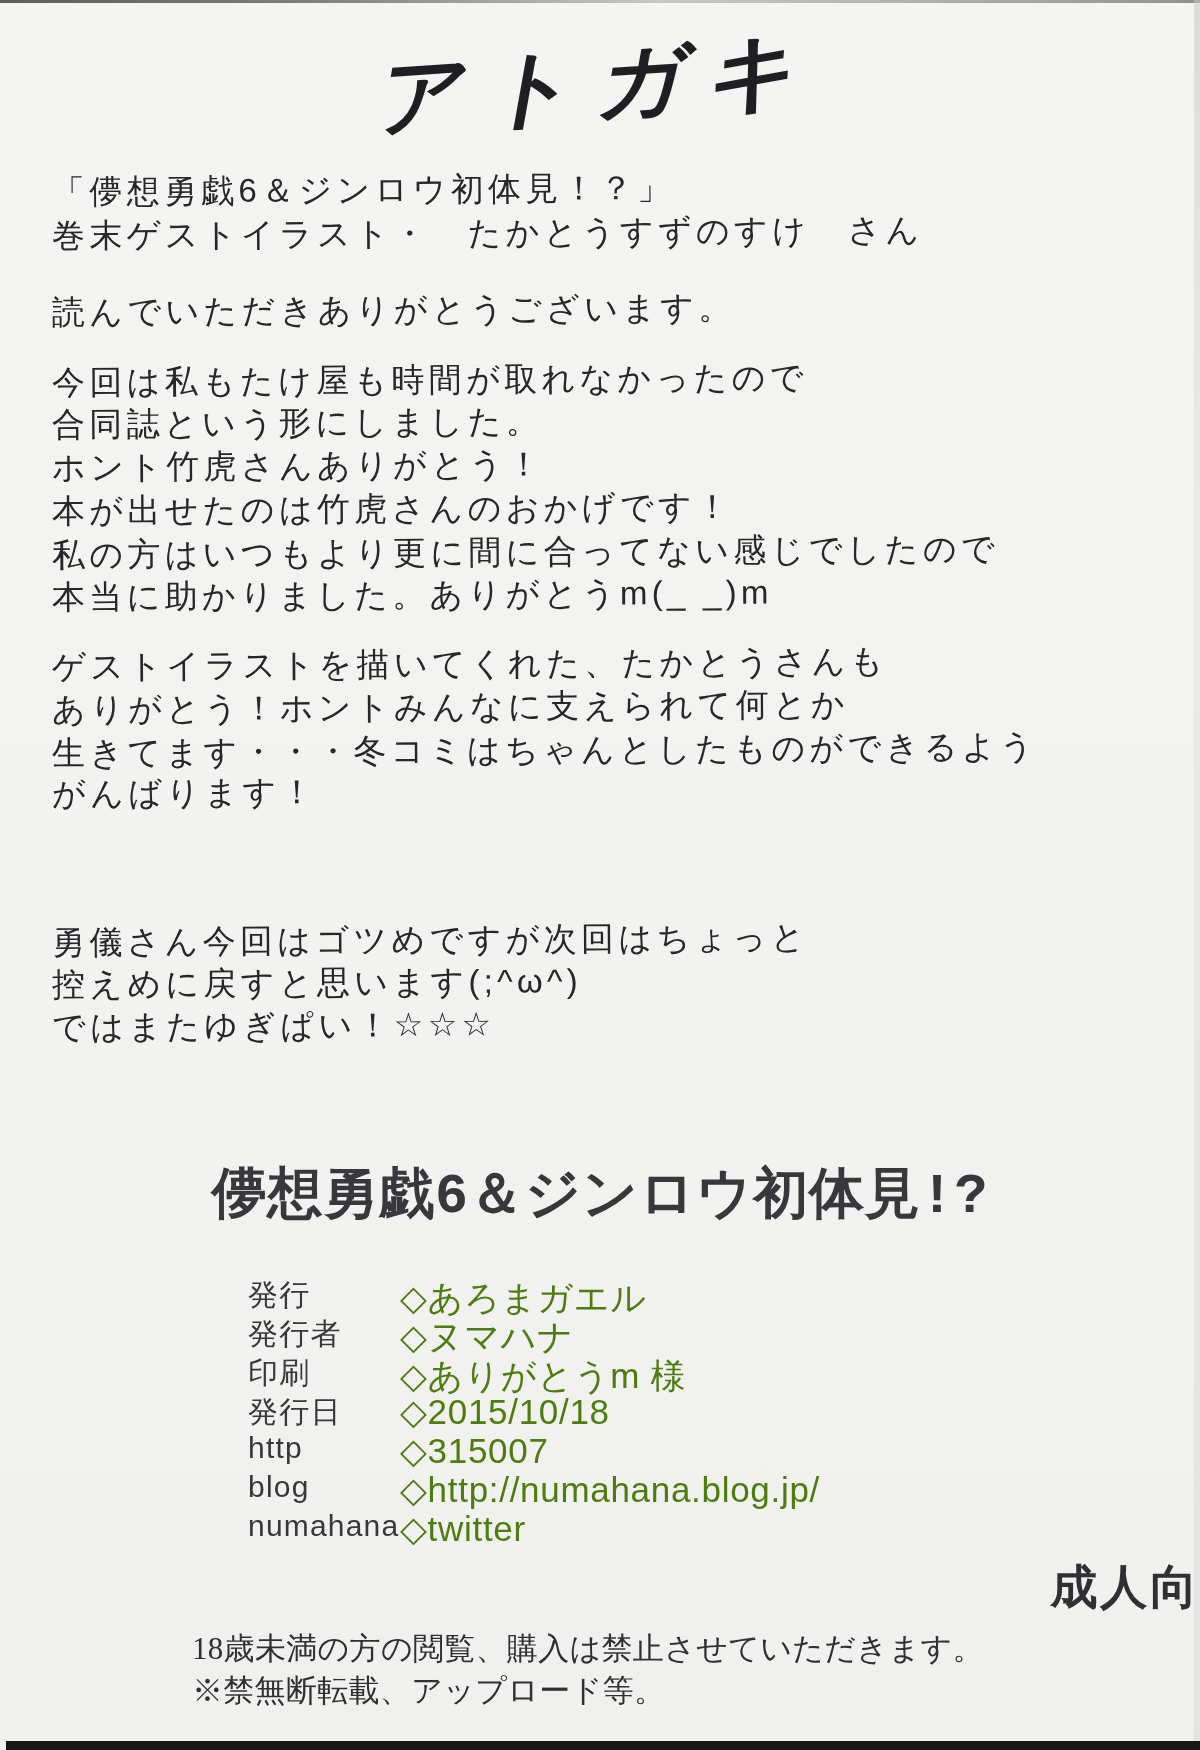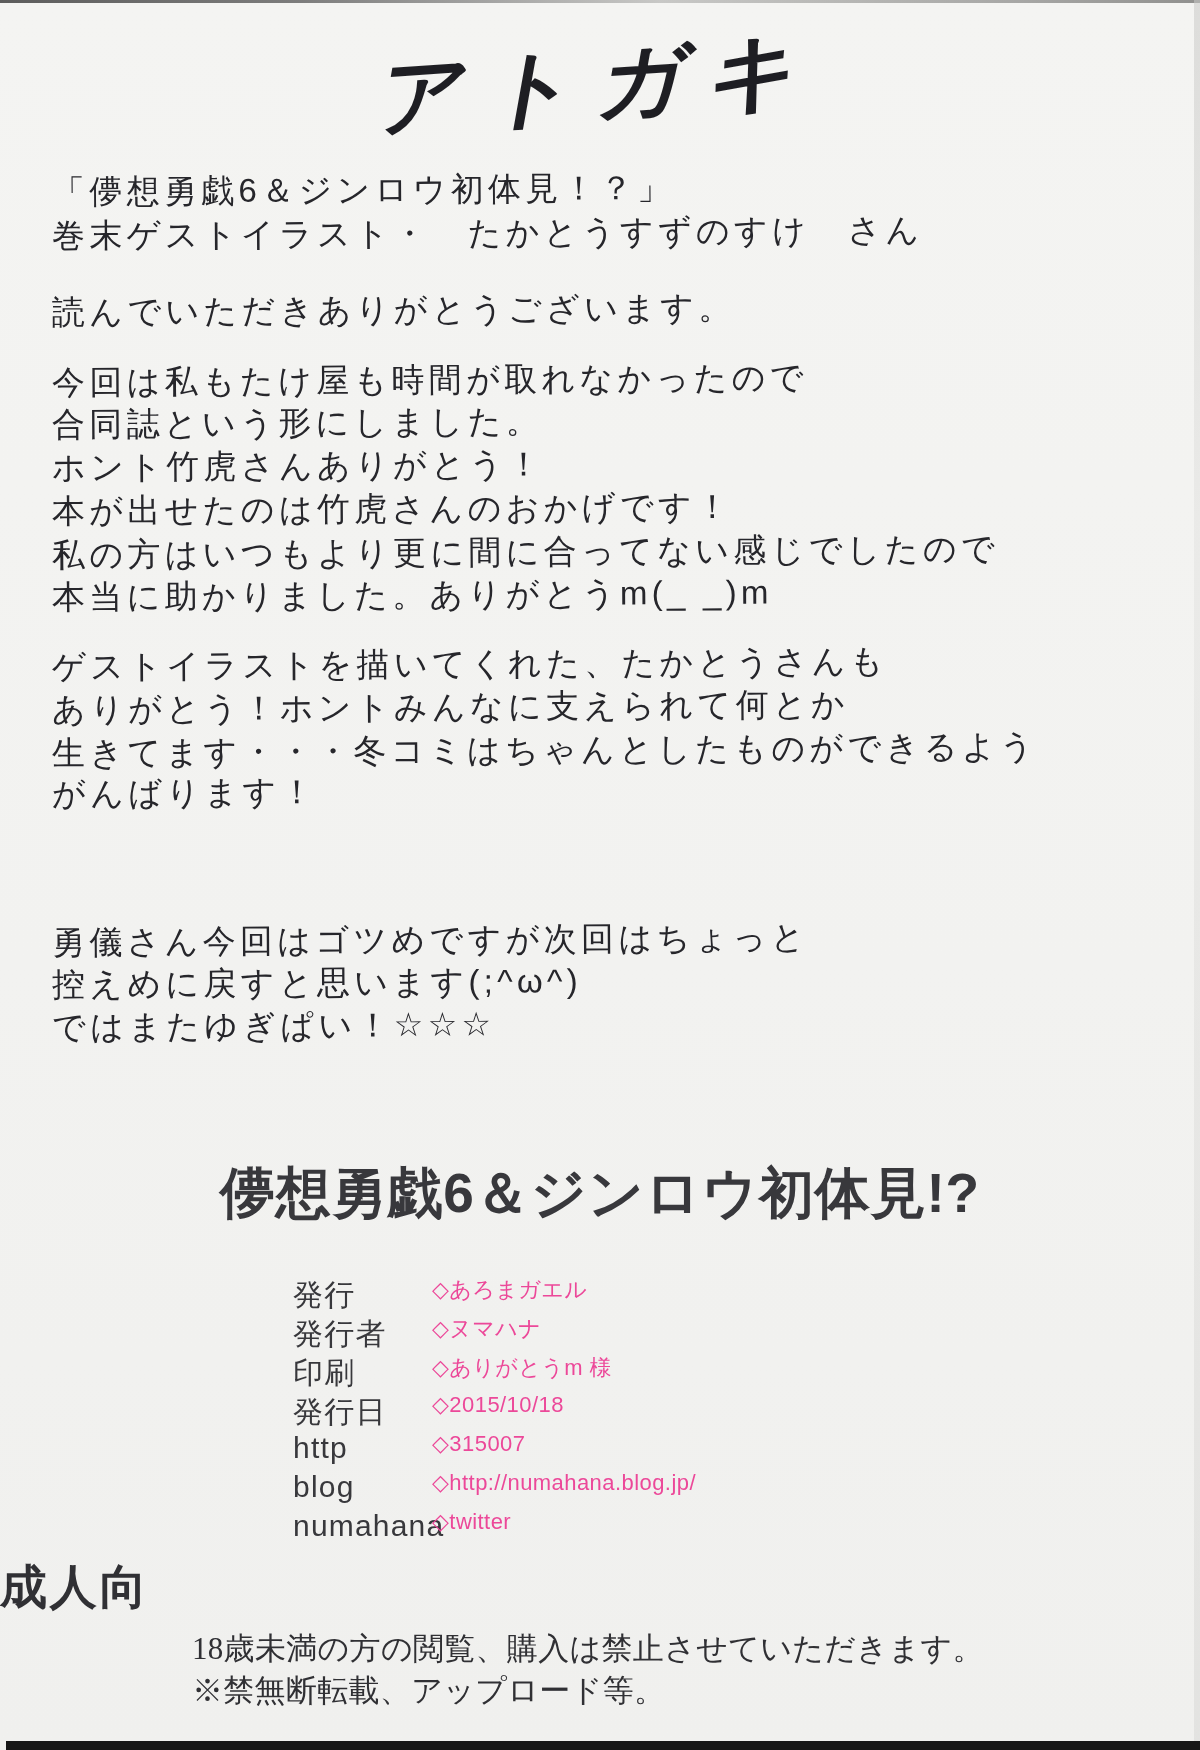--- a/index.html
+++ b/index.html
@@ -39,34 +39,34 @@
     letter-spacing:0.13em;line-height:40px;
     white-space:pre;
     transform:rotate(-0.4deg);
   }
   
   .book-title{
     position:absolute;top:1157px;left:0;width:100%;
     text-align:center;
     font-size:55px;font-weight:bold;color:#38383c;
     letter-spacing:0.015em;
+    font-family:Liberation Mono, monospace;
   }
   .colophon-label{
     position:absolute;left:248px;
-    font-size:30px;color:#38383c;letter-spacing:0.04em;margin-left:45px;
+    font-size:30px;color:#38383c;letter-spacing:0.04em;
   }
   .colophon-value{
     position:absolute;left:400px;
-    font-size:22px;color:#ec4899;letter-spacing:0.02em;
+    font-size:35px;color:#4d7c0f;letter-spacing:0.02em;
     white-space:pre;
-    margin-left:32px;
   }
   .rating{
     position:absolute;top:1556px;left:0;width:100%;
-    text-align:left;
+    text-align:right;
     font-size:47px;font-weight:bold;color:#303034;
     letter-spacing:0.06em;
   }
   .notice-line{
     position:absolute;left:192px;
     font-size:31px;color:#303034;letter-spacing:0.01em;font-family:Liberation Serif, serif;
   }
 </style>
 </head>
 <body>

